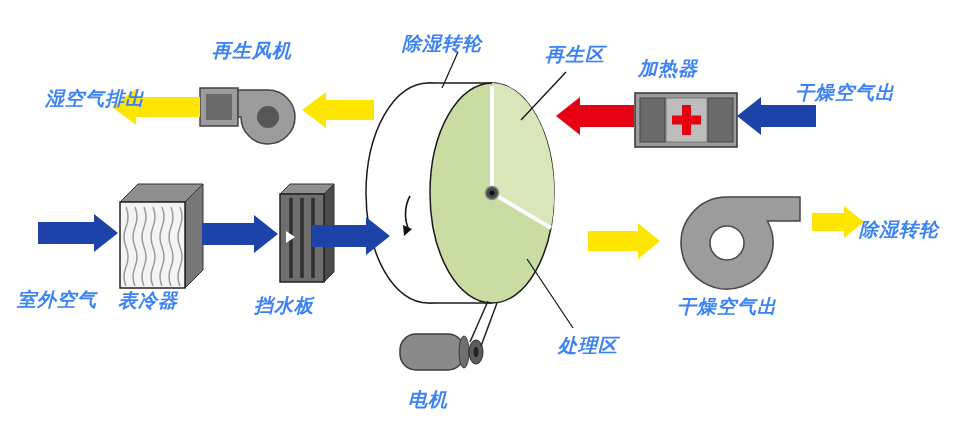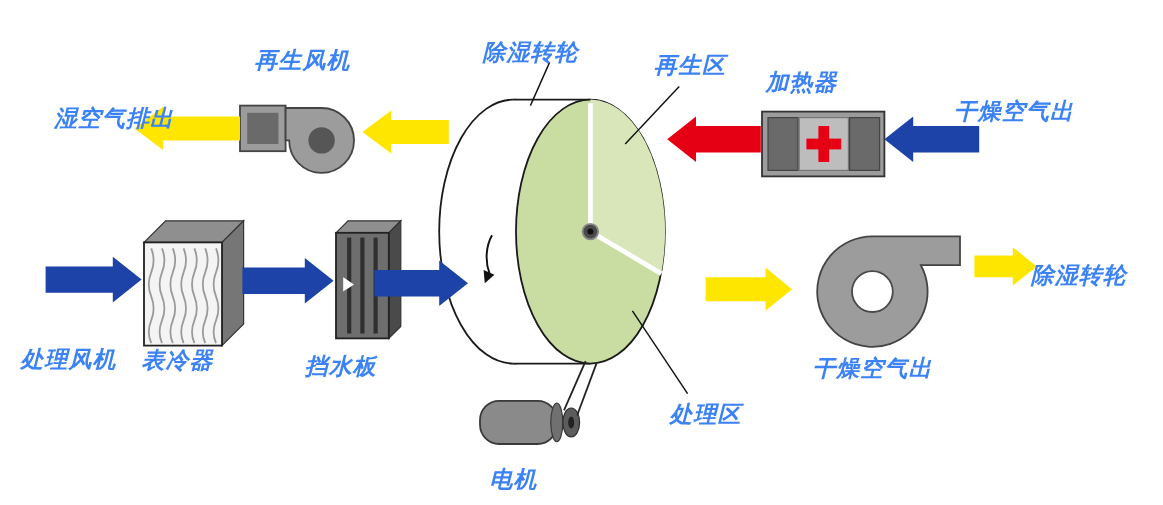--- a/index.html
+++ b/index.html
@@ -112,20 +112,20 @@
     <polygon points="588,231 638,231 638,223 660,241 638,259 638,251 588,251" fill="#ffe600"></polygon>
     <polygon points="812,213 844,213 844,206 864,222 844,238 844,231 812,231" fill="#ffe600"></polygon>
   </svg>
 
   <span class="lbl" style="left:95px;top:86px">湿空气排出</span>
   <span class="lbl" style="left:252px;top:38px">再生风机</span>
   <span class="lbl" style="left:442px;top:31px">除湿转轮</span>
   <span class="lbl" style="left:575px;top:42px">再生区</span>
   <span class="lbl" style="left:668px;top:56px">加热器</span>
   <span class="lbl" style="left:845px;top:80px">干燥空气出</span>
-  <span class="lbl" style="left:57px;top:287px">处理风机</span>
+  <span class="lbl" style="left:57px;top:287px">室外空气</span>
   <span class="lbl" style="left:148px;top:288px">表冷器</span>
   <span class="lbl" style="left:284px;top:293px">挡水板</span>
   <span class="lbl" style="left:588px;top:333px">处理区</span>
   <span class="lbl" style="left:428px;top:387px">电机</span>
   <span class="lbl" style="left:727px;top:294px">干燥空气出</span>
   <span class="lbl" style="left:899px;top:217px">除湿转轮</span>
 </div>
 
 </body></html>

